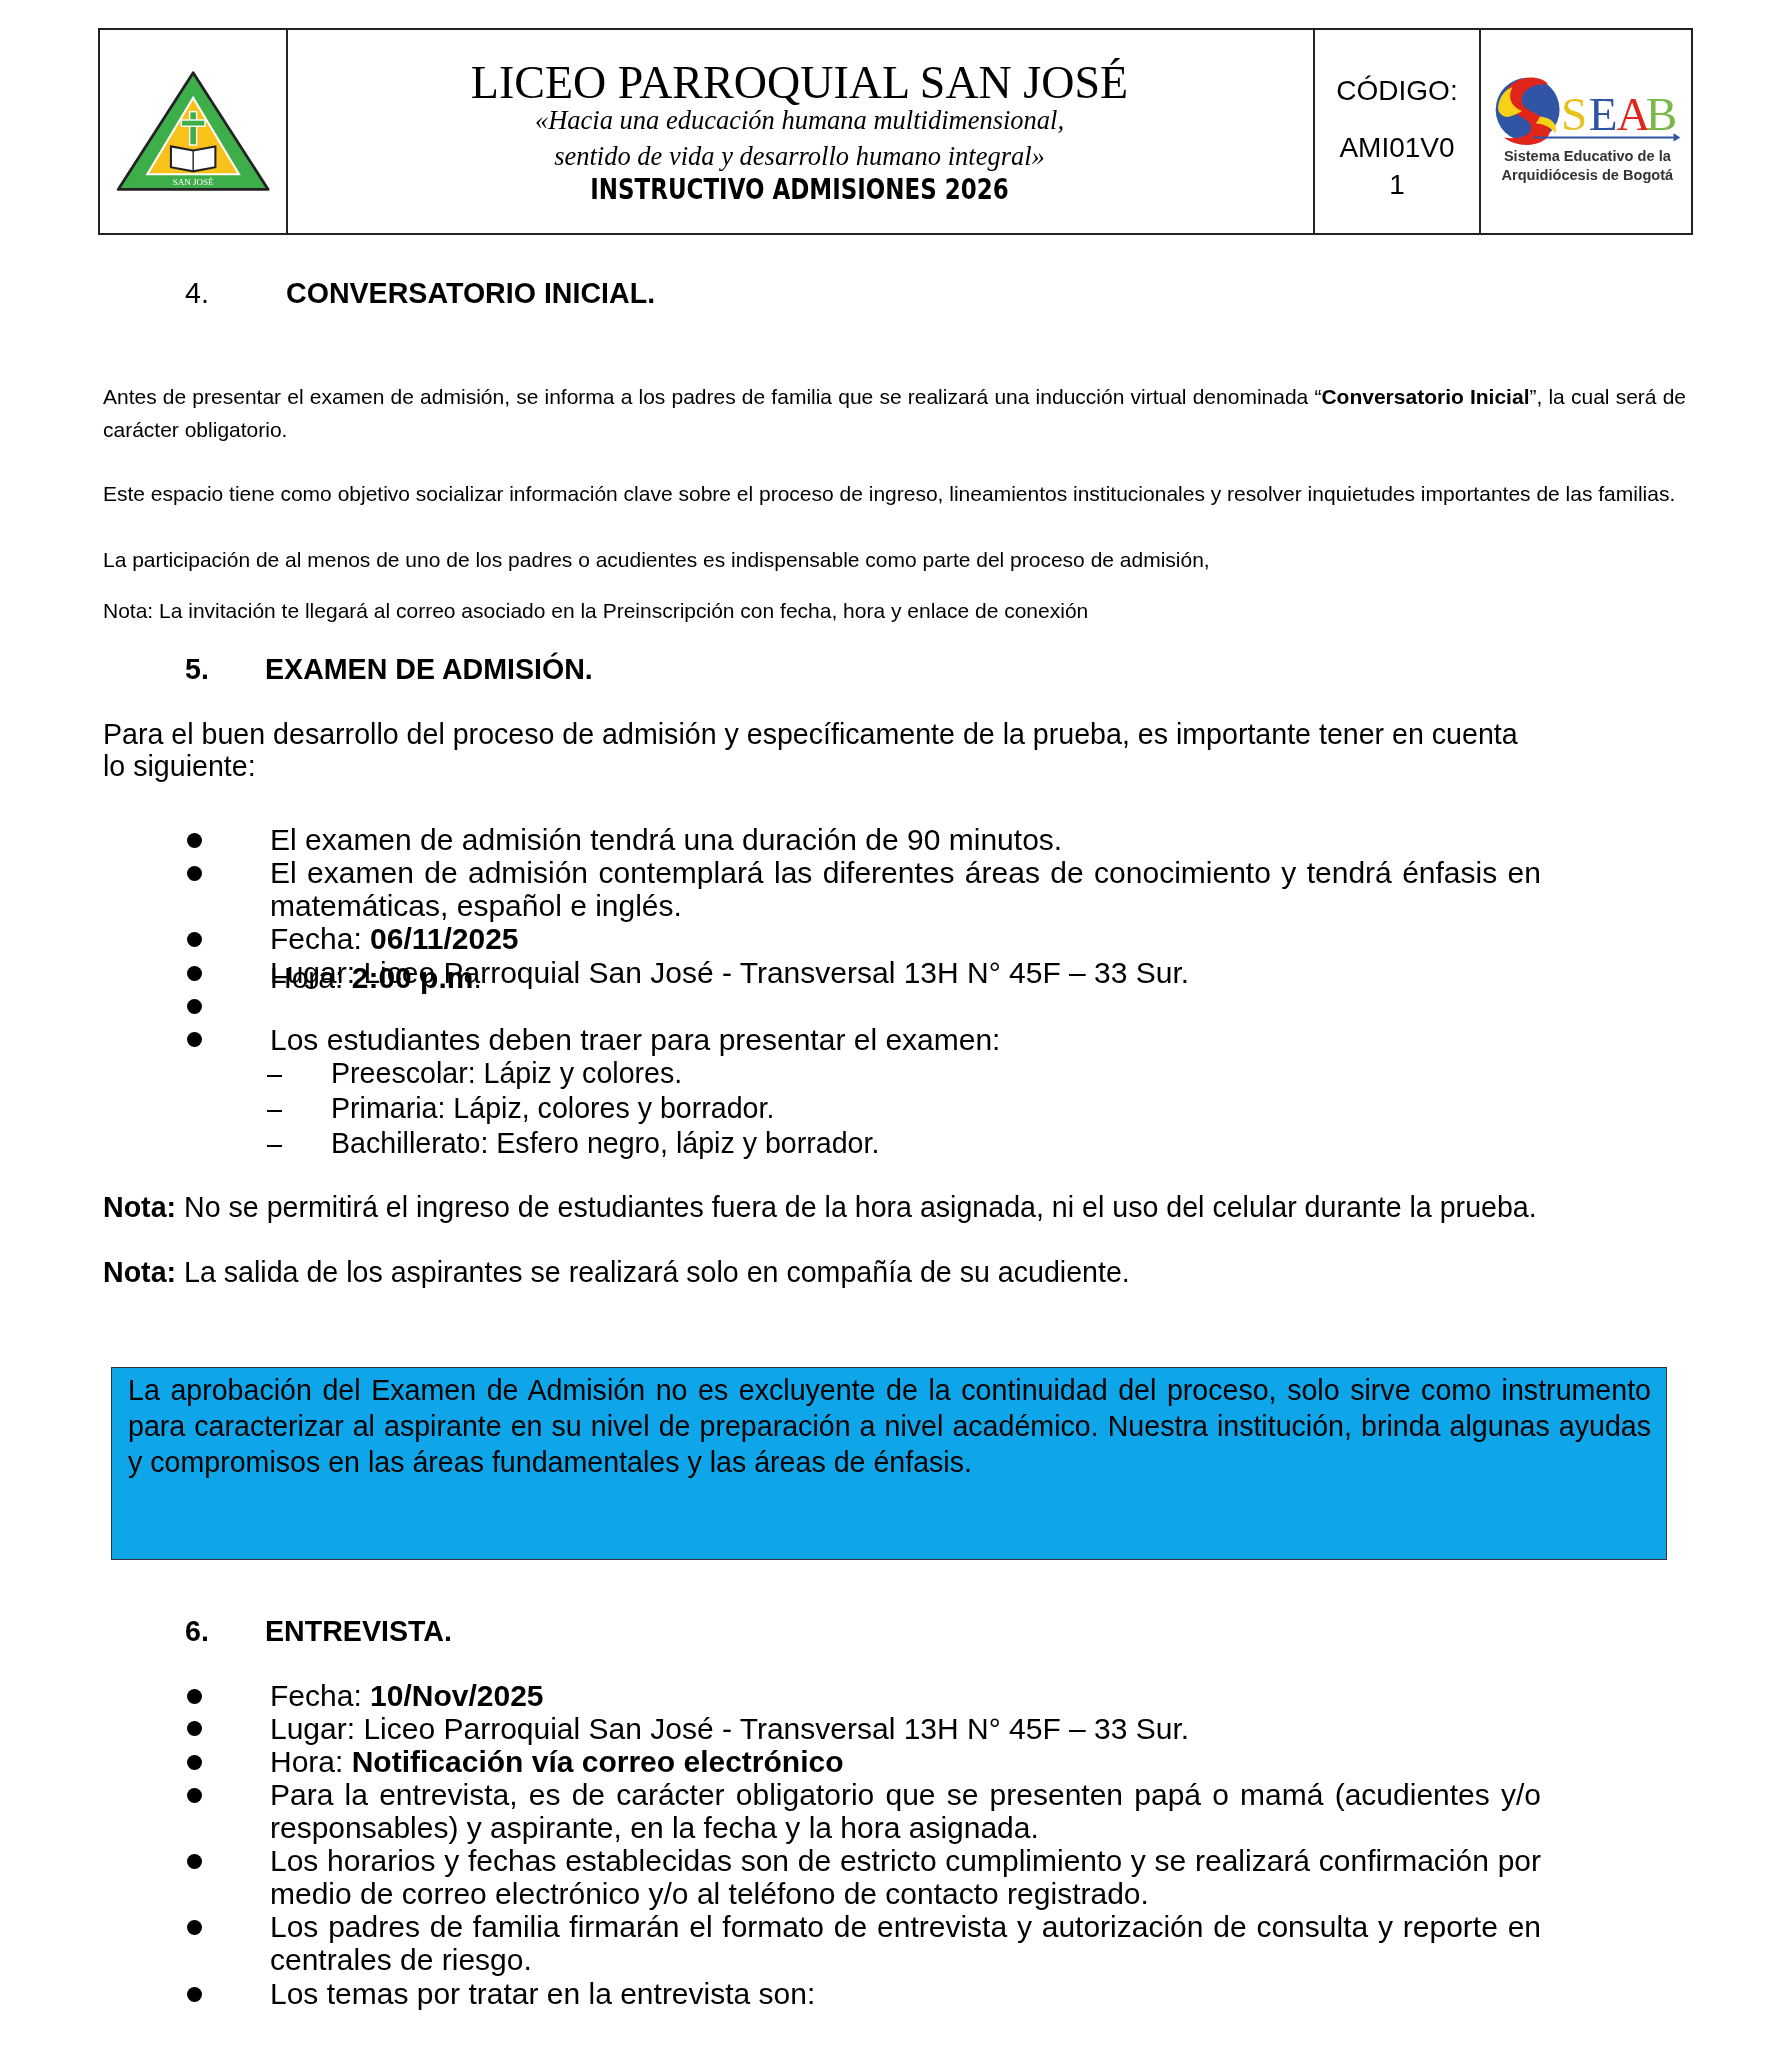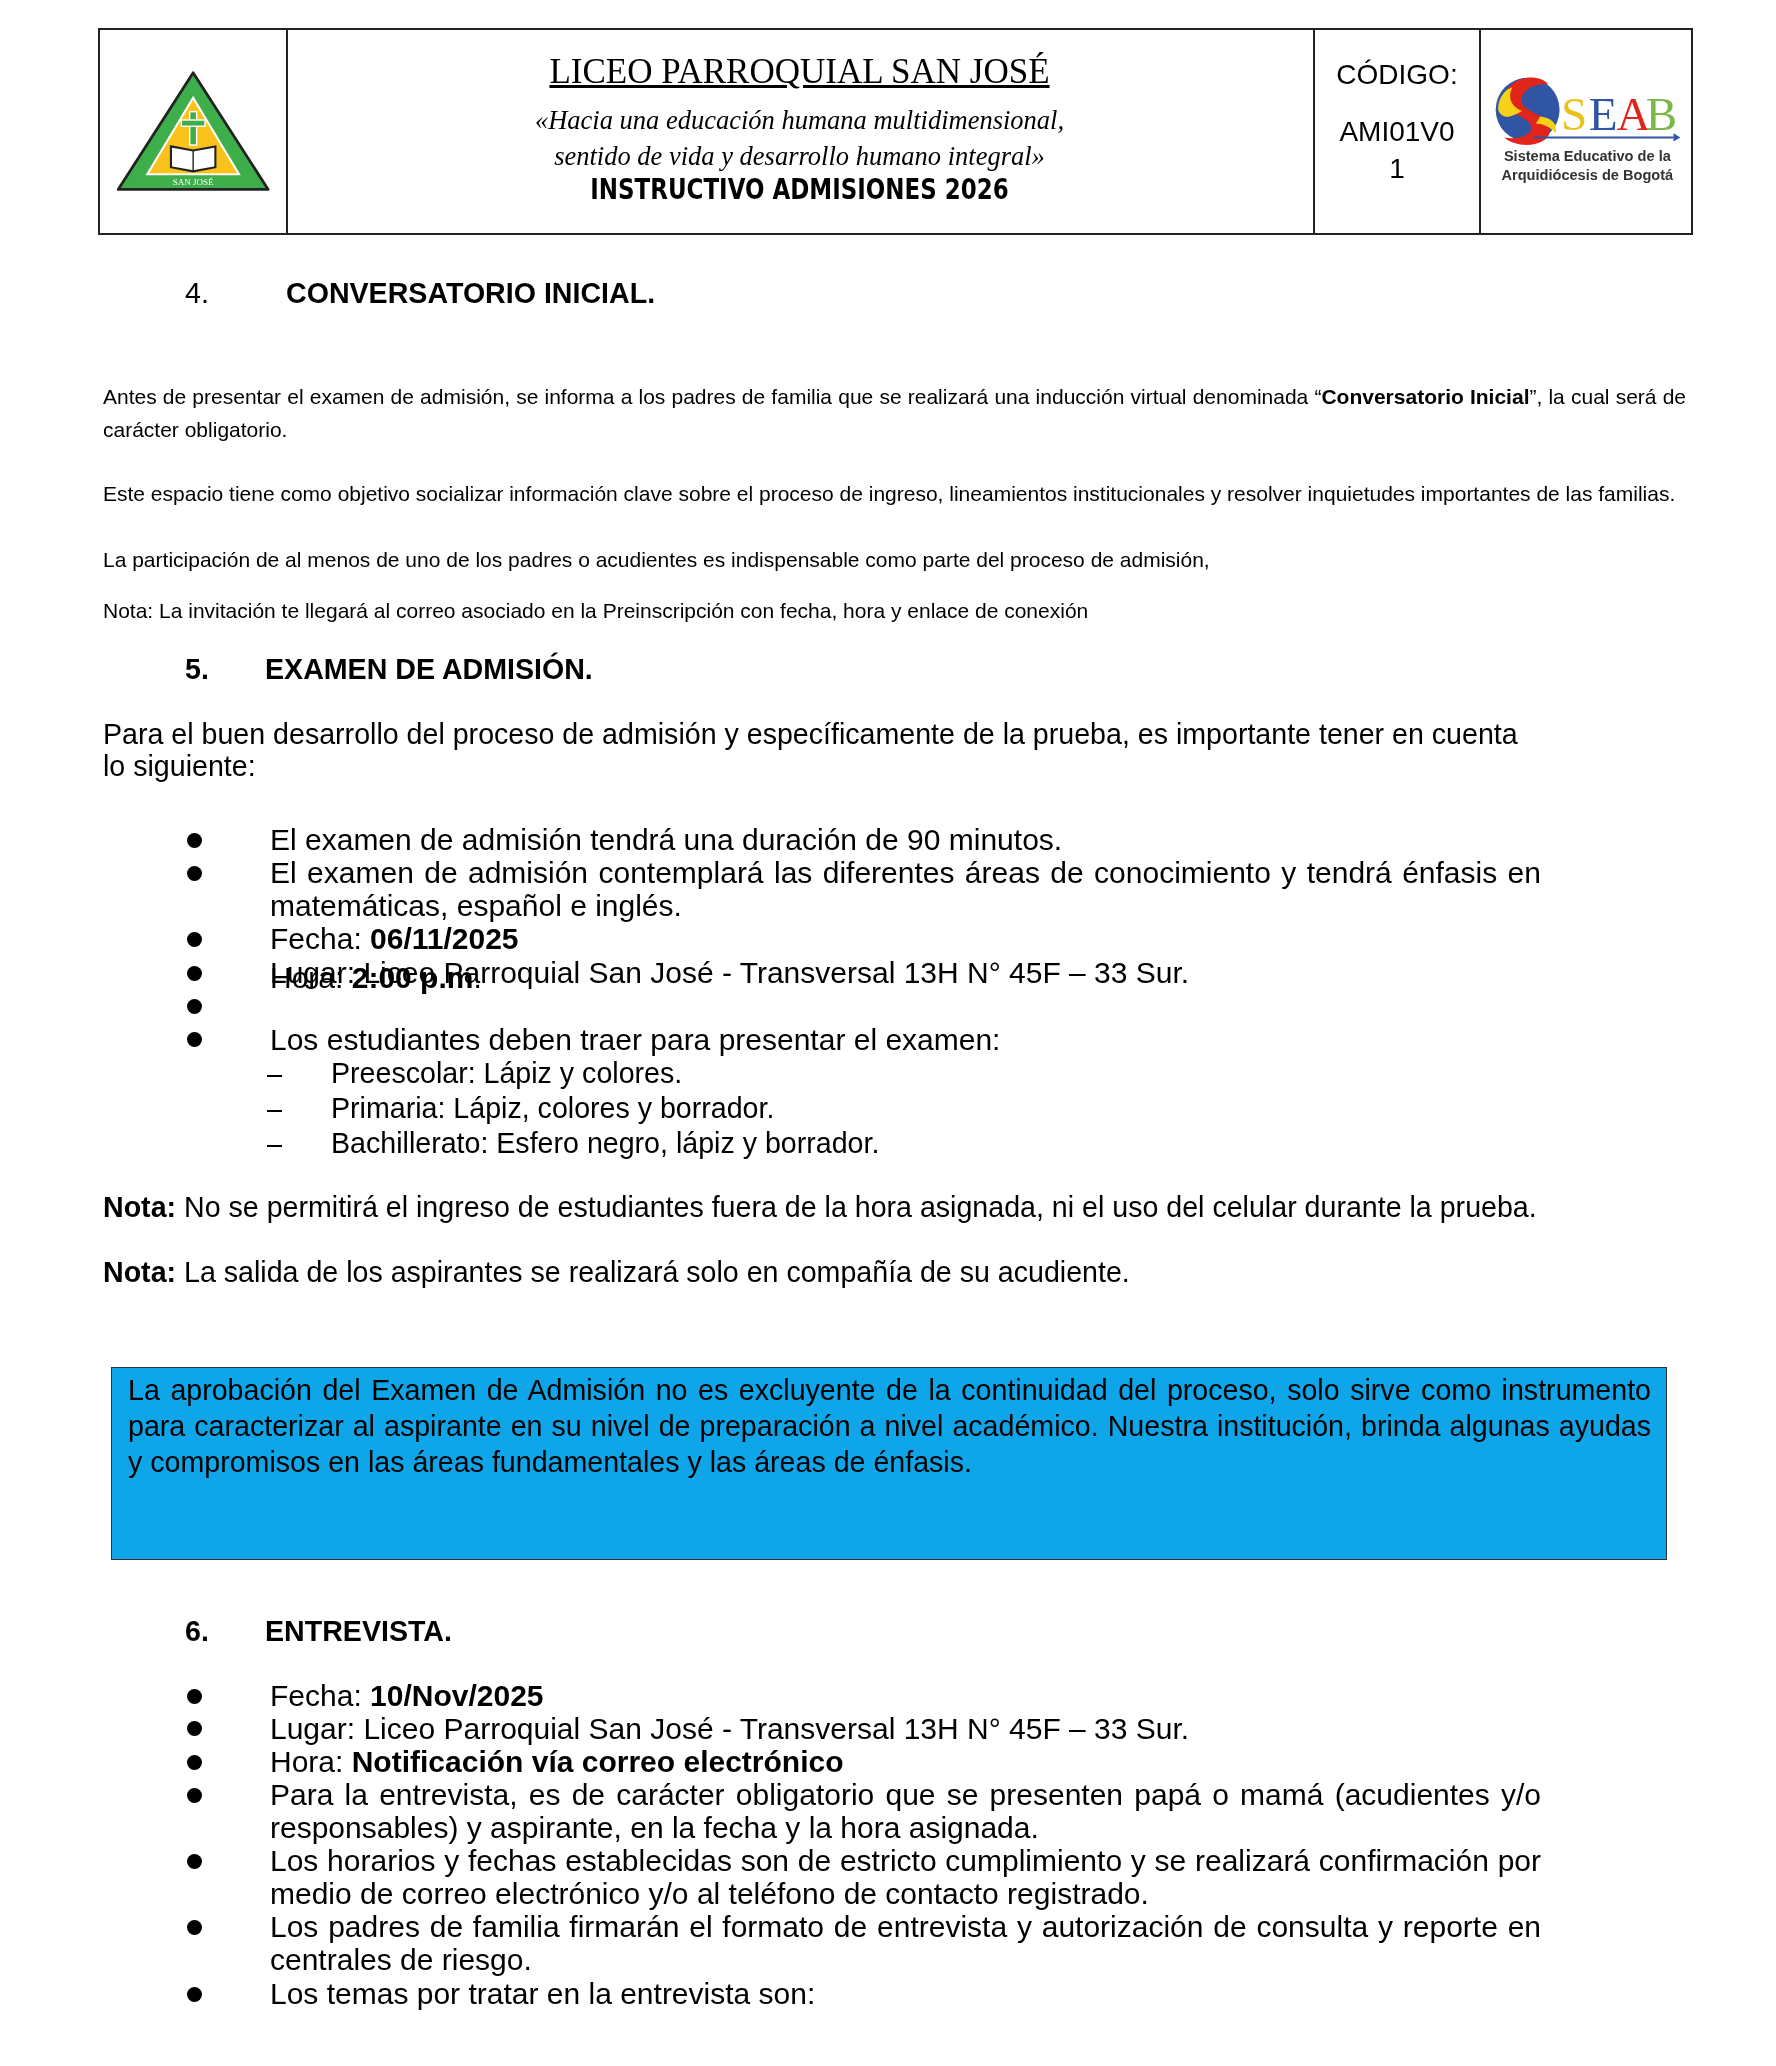--- a/index.html
+++ b/index.html
@@ -5,24 +5,24 @@
   html, body { margin:0; padding:0; background:#ffffff; }
   body { width:1776px; height:2066px; position:relative; overflow:hidden;
          font-family:"Liberation Sans", sans-serif; color:#000; }
   .abs { position:absolute; }
   
   .hdr { position:absolute; left:98px; top:28px; width:1595px; height:207px;
          border:2.1px solid #222; box-sizing:border-box; }
   .vline { position:absolute; top:0; bottom:0; width:2.1px; background:#222; }
   .hdr-title { position:absolute; left:286px; width:1027px; text-align:center;
                font-family:"Liberation Serif", serif; }
-  .t1 { top:52px; font-size:35px; line-height:39px;text-decoration:underline; }
+  .t1 { top:63px; font-size:46px; line-height:39px; }
   .t2 { top:102px; font-size:26.5px; font-style:italic; line-height:36px; }
   .t4 { top:173px; font-family:"DejaVu Sans", sans-serif; font-weight:bold; font-size:28px; transform:scaleX(0.82); }
-  .code { position:absolute; left:1315px; width:164px; text-align:center; font-size:28px; line-height:42px; }
+  .code { position:absolute; left:1315px; width:164px; text-align:center; font-size:28px; line-height:42px;margin-top:16px; }
   .body { font-size:21px; line-height:33px; }
   .b { font-weight:bold; }
   .para { position:absolute; left:103px; width:1583px; text-align:justify; text-align-last:left; }
   .line { position:absolute; white-space:nowrap; font-size:28.6px; line-height:33px; }
   .bullet { position:absolute; left:187px; width:15.3px; height:15.3px; border-radius:50%; background:#000; }
   .dash { position:absolute; left:267px; width:15.3px; height:2.1px; background:#000; }
   .heading-num { position:absolute; left:185px; font-size:28.6px; line-height:33px; }
   .heading-txt { position:absolute; font-size:28.6px; line-height:33px; font-weight:bold; }
   .green { position:absolute; left:111px; top:1367px; width:1556px; height:193px;
            background:#0ea5e9; border:1.4px solid #333; box-sizing:border-box; }

